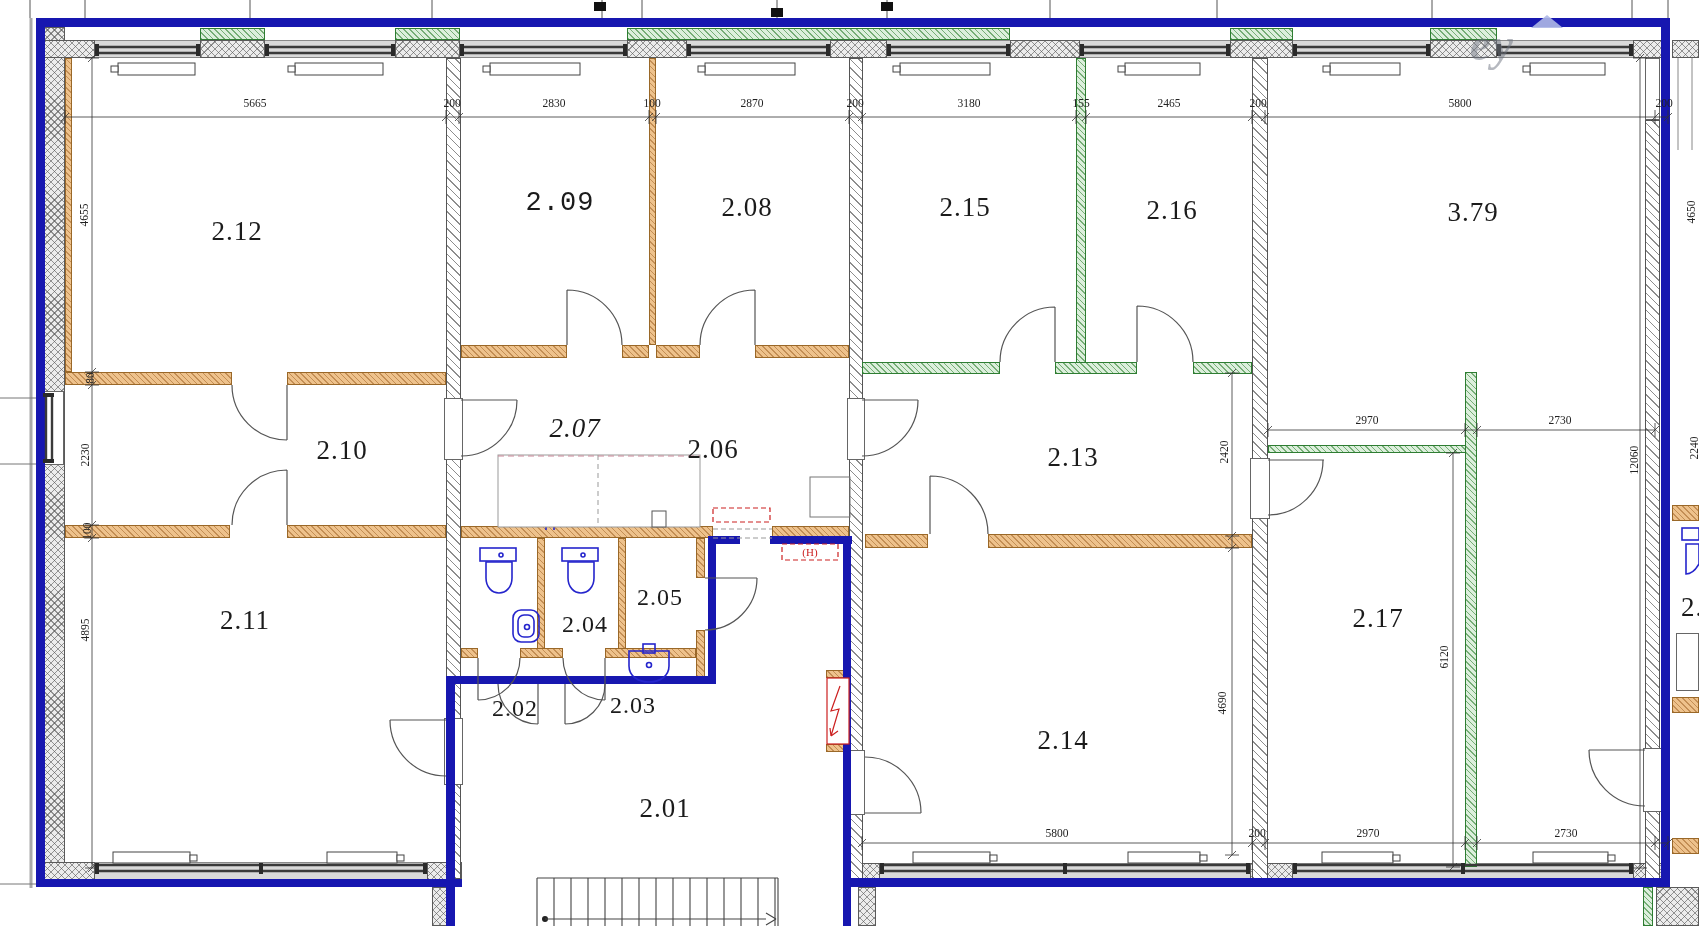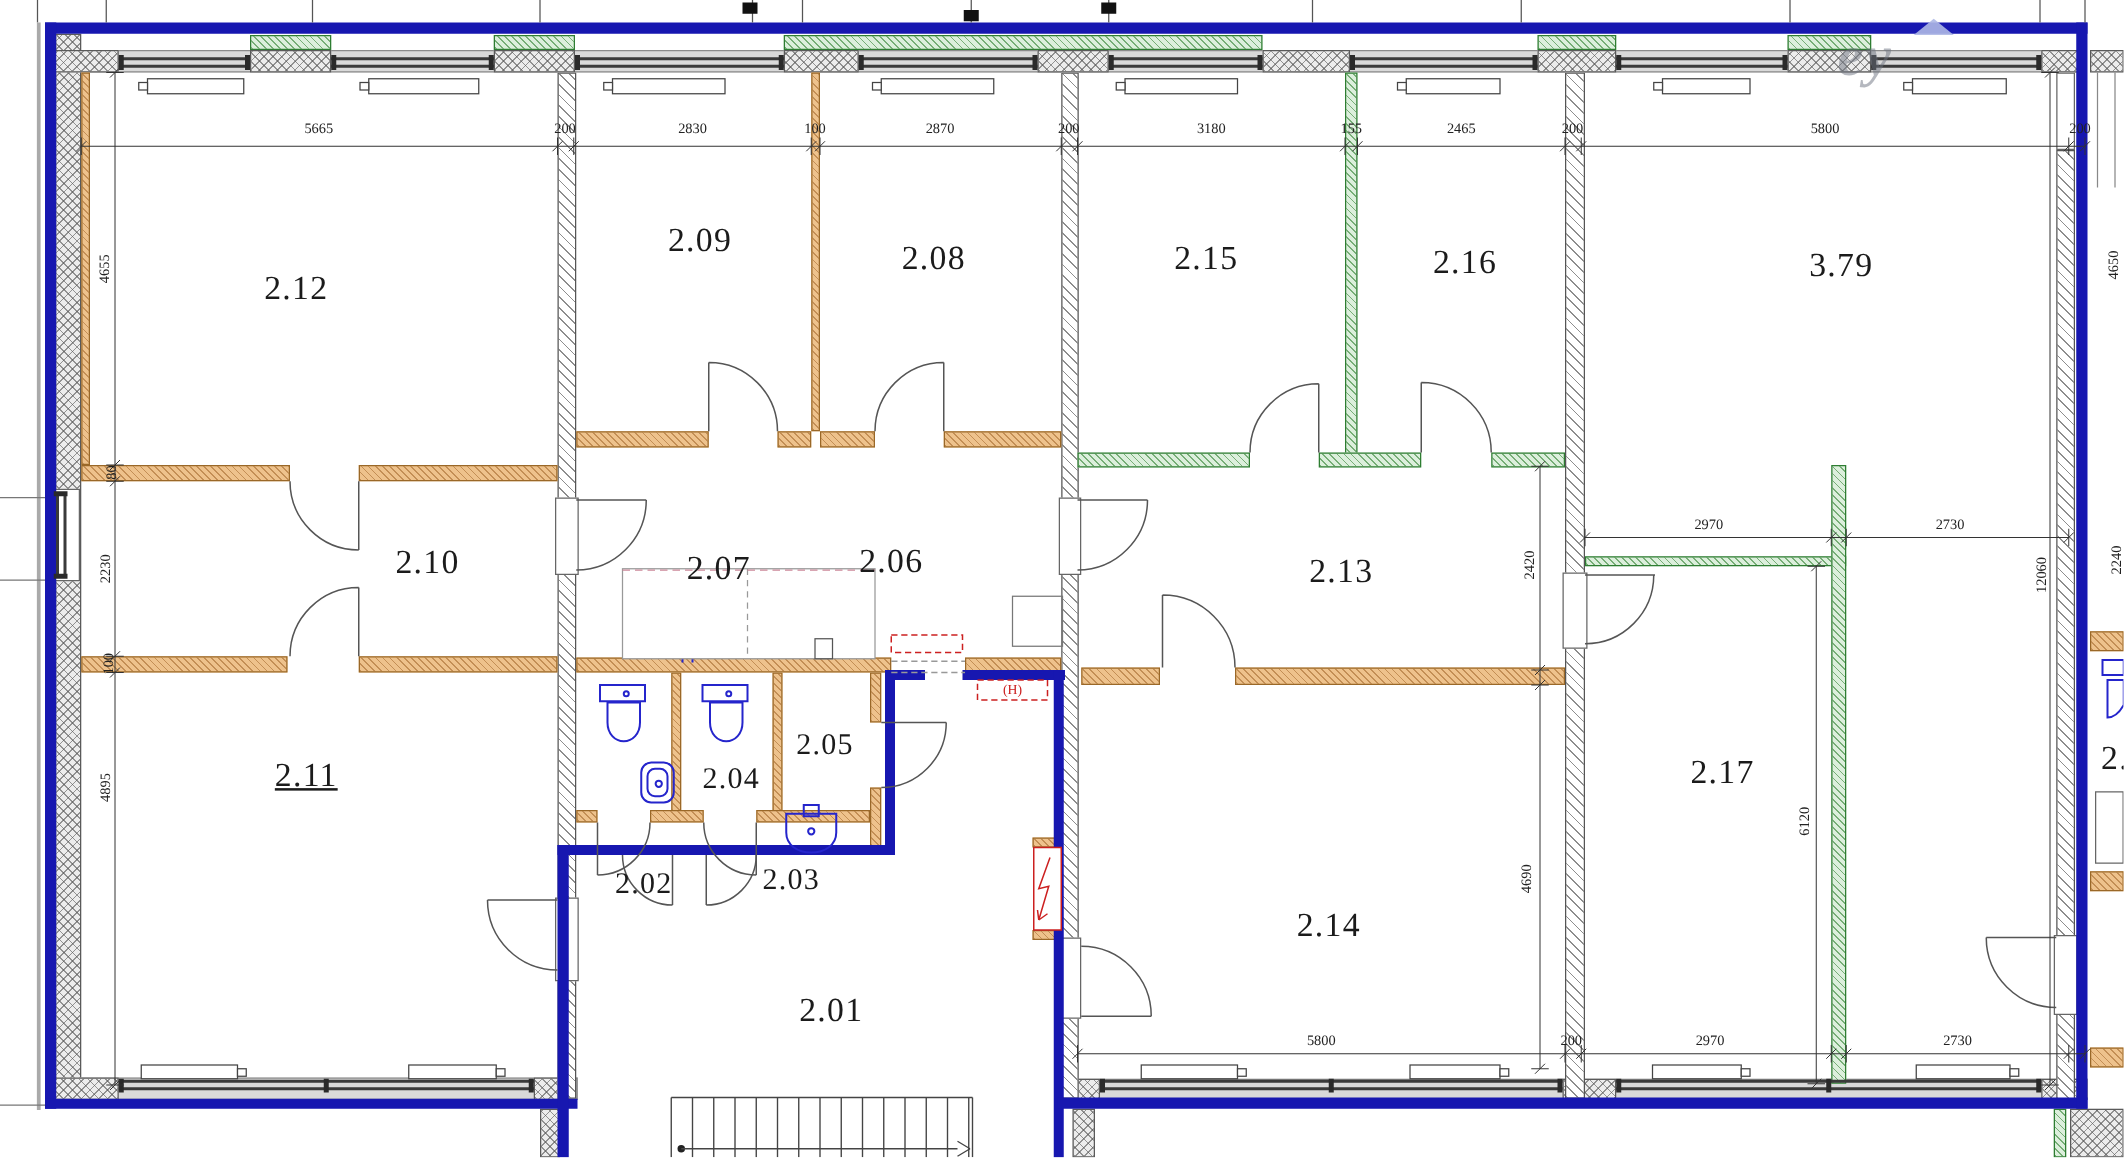--- a/index.html
+++ b/index.html
@@ -276,30 +276,30 @@
         <path d="M1268,430H1655M1264,434L1272,426M1268,423V437M1461,434L1469,426M1465,423V437M1473,434L1481,426M1477,423V437M1651,434L1659,426M1655,423V437"></path>
         <path d="M862,843H1668M858,847L866,839M862,836V850M1248,847L1256,839M1252,836V850M1261,847L1269,839M1265,836V850M1461,847L1469,839M1465,836V850M1473,847L1481,839M1477,836V850M1651,847L1659,839M1655,836V850M1664,847L1672,839M1668,836V850"></path>
         <path d="M92,58V868M88,62L96,54M85,58H99M88,376L96,368M85,372H99M88,389L96,381M85,385H99M88,529L96,521M85,525H99M88,542L96,534M85,538H99M88,872L96,864M85,868H99"></path>
         <path d="M1232,373V855M1228,377L1236,369M1225,373H1239M1228,540L1236,532M1225,536H1239M1228,552L1236,544M1225,548H1239M1228,859L1236,851M1225,855H1239"></path>
         <path d="M1453,453V867M1449,457L1457,449M1446,453H1460M1449,871L1457,863M1446,867H1460"></path>
         <path d="M1640,58V868M1636,62L1644,54M1633,58H1647M1636,872L1644,864M1633,868H1647"></path>
       </g>
     </svg>
   <div id="labels">
       <div class="rlabel" style="left: 237px; top: 208px; margin-top: 23px;">2.12</div>
-      <div class="rlabel" style="left: 560px; top: 192px;">2.09</div>
+      <div class="rlabel" style="left: 560px; top: 203px; font-family: Liberation Mono, monospace;">2.09</div>
       <div class="rlabel" style="left: 747px; top: 207px;">2.08</div>
       <div class="rlabel" style="left: 965px; top: 207px;">2.15</div>
       <div class="rlabel" style="left: 1172px; top: 210px;">2.16</div>
       <div class="rlabel" style="left: 1473px; top: 212px;">3.79</div>
       <div class="rlabel" style="left: 342px; top: 450px;">2.10</div>
-      <div class="rlabel" style="left: 575px; top: 455px;">2.07</div>
+      <div class="rlabel" style="left: 575px; top: 428px; font-style: italic;">2.07</div>
       <div class="rlabel" style="left: 713px; top: 449px;">2.06</div>
       <div class="rlabel" style="left: 1073px; top: 457px;">2.13</div>
-      <div class="rlabel" style="left: 245px; top: 620px; text-decoration: underline;">2.11</div>
+      <div class="rlabel" style="left: 245px; top: 620px;">2.11</div>
       <div class="rlabel" style="left: 585px; top: 624px; font-size: 24px;">2.04</div>
       <div class="rlabel" style="left: 660px; top: 597px; font-size: 24px;">2.05</div>
       <div class="rlabel" style="left: 515px; top: 708px; font-size: 24px;">2.02</div>
       <div class="rlabel" style="left: 633px; top: 705px; font-size: 24px;">2.03</div>
       <div class="rlabel" style="left: 665px; top: 808px;">2.01</div>
       <div class="rlabel" style="left: 1063px; top: 740px;">2.14</div>
       <div class="rlabel" style="left: 1378px; top: 618px;">2.17</div>
       <div class="rlabel" style="left: 1692px; top: 607px;">2.</div>
       <div class="dlabel" style="left: 255px; top: 103px;">5665</div>
       <div class="dlabel" style="left: 452px; top: 103px;">200</div>

